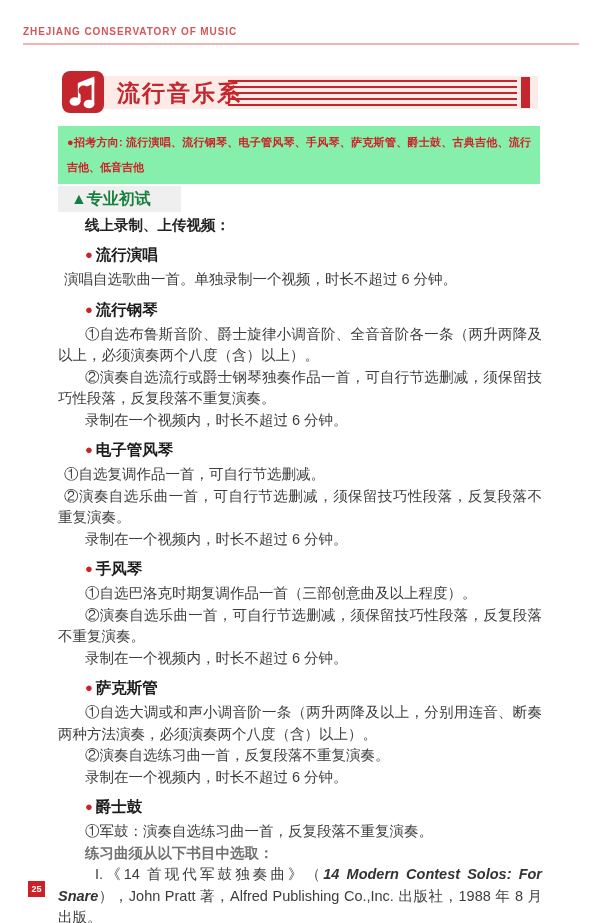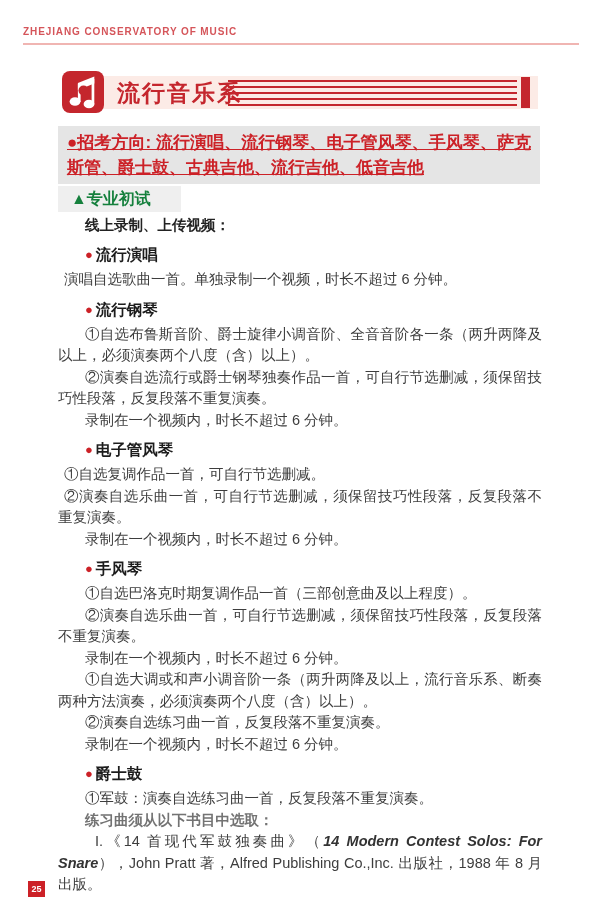--- a/index.html
+++ b/index.html
@@ -30,22 +30,22 @@
   .staff-lines{
     position:absolute;left:228px;top:80px;width:289px;height:26px;
     background:repeating-linear-gradient(to bottom,#c4262d 0px,#c4262d 2px,rgba(0,0,0,0) 2px,rgba(0,0,0,0) 6px);
   }
   .staff-endbar{
     position:absolute;left:521px;top:77px;width:9px;height:31px;background:#c4262d;
   }
   
   .directions{
     position:absolute;left:58px;top:126px;width:464px;padding:4px 9px;
-    background:#e5e5e5;color:#cc2127;font-weight:700;font-size:17px;
-    line-height:25px;text-align:justify;text-decoration:underline;
+    background:#86efac;color:#cc2127;font-weight:700;font-size:11px;
+    line-height:25px;text-align:justify;
   }
   
   .stage{
     position:absolute;left:58px;top:186px;background:#efefef;color:#15803d;
     font-weight:700;font-size:16px;line-height:26px;padding:0 30px 0 13px;
   }
   
   .content{
     position:absolute;left:58px;top:215px;width:484px;font-size:14.5px;
     color:#3d3d3d;
@@ -121,21 +121,24 @@
     <p class="para i05">②演奏自选乐曲一首，可自行节选删减，须保留技巧性段落，反复段落不重复演奏。</p>
     <p class="para i2">录制在一个视频内，时长不超过 6 分钟。</p>
 
     <p class="sec-head">
       <span class="dot">●</span><span>手风琴</span>
     </p>
     <p class="para i2">①自选巴洛克时期复调作品一首（三部创意曲及以上程度）。</p>
     <p class="para i2">②演奏自选乐曲一首，可自行节选删减，须保留技巧性段落，反复段落不重复演奏。</p>
     <p class="para i2">录制在一个视频内，时长不超过 6 分钟。</p>
 
-    <p class="para i2">①自选大调或和声小调音阶一条（两升两降及以上，流行音乐系、断奏两种方法演奏，必须演奏两个八度（含）以上）。</p>
+    <p class="sec-head">
+      <span class="dot">●</span><span>萨克斯管</span>
+    </p>
+    <p class="para i2">①自选大调或和声小调音阶一条（两升两降及以上，分别用连音、断奏两种方法演奏，必须演奏两个八度（含）以上）。</p>
     <p class="para i2">②演奏自选练习曲一首，反复段落不重复演奏。</p>
     <p class="para i2">录制在一个视频内，时长不超过 6 分钟。</p>
 
     <p class="sec-head">
       <span class="dot">●</span><span>爵士鼓</span>
     </p>
     <p class="para i2">①军鼓：演奏自选练习曲一首，反复段落不重复演奏。</p>
     <p class="para i2 bold">练习曲须从以下书目中选取：</p>
     <p class="para ibook">
       <span>I.《14 首现代军鼓独奏曲》（</span><span class="en">14 Modern Contest Solos: For Snare</span><span>），John Pratt 著，Alfred Publishing Co.,Inc. 出版社，1988 年 8 月出版。</span>

